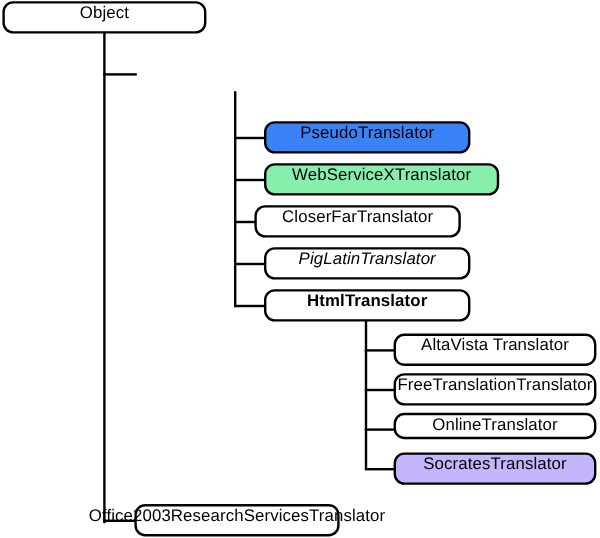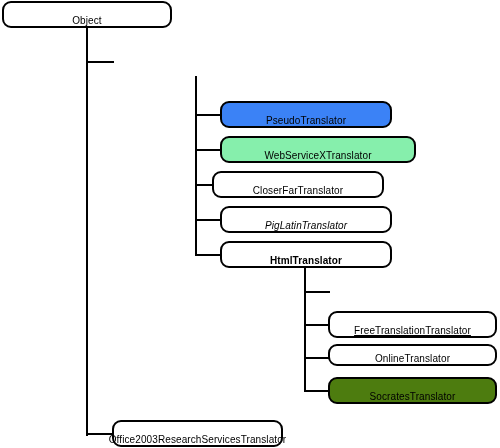--- a/index.html
+++ b/index.html
@@ -15,25 +15,25 @@
     overflow: hidden;
     font-family: "Liberation Sans", sans-serif;
   }
   .node {
     position: absolute;
     box-sizing: border-box;
     background: #ffffff;
     border: 2px solid #000000;
     border-radius: 9px;
     display: flex;
-    align-items: flex-end;
+    align-items: flex-start;
     justify-content: center;
     text-align: center;
     color: #000000;
-    font-size: 10px;
+    font-size: 14px;
     line-height: 1;
     letter-spacing: 0.1px;
     white-space: nowrap;
     z-index: 2;
   }
   .node .node-label {
     display: block;
     padding: 0 4px;
   }
   .edge {
@@ -73,25 +73,28 @@
     </div>
     <div class="node" style="left: 212px; top: 171px; width: 172px; height: 27px; background: rgb(255, 255, 255); border-color: rgb(0, 0, 0); color: rgb(0, 0, 0);">
       <span class="node-label">CloserFarTranslator</span>
     </div>
     <div class="node" style="left: 220px; top: 206px; width: 172px; height: 27px; background: rgb(255, 255, 255); border-color: rgb(0, 0, 0); color: rgb(0, 0, 0); font-style: italic;">
       <span class="node-label">PigLatinTranslator</span>
     </div>
     <div class="node" style="left: 220px; top: 241px; width: 172px; height: 27px; background: rgb(255, 255, 255); border-color: rgb(0, 0, 0); color: rgb(0, 0, 0); font-weight: bold;">
       <span class="node-label">HtmlTranslator</span>
     </div>
-    <div class="node" style="left: 328px; top: 311px; width: 169px; height: 27px; background: rgb(255, 255, 255); border-color: rgb(0, 0, 0); color: rgb(0, 0, 0); text-decoration: underline;">
+    <div class="node" style="left: 328px; top: 278px; width: 169px; height: 27px; background: rgb(255, 255, 255); border-color: rgb(0, 0, 0); color: rgb(0, 0, 0);">
+      <span class="node-label">AltaVista Translator</span>
+    </div>
+    <div class="node" style="left: 328px; top: 311px; width: 169px; height: 27px; background: rgb(255, 255, 255); border-color: rgb(0, 0, 0); color: rgb(0, 0, 0);">
       <span class="node-label">FreeTranslationTranslator</span>
     </div>
     <div class="node" style="left: 328px; top: 344px; width: 169px; height: 22px; background: rgb(255, 255, 255); border-color: rgb(0, 0, 0); color: rgb(0, 0, 0);">
       <span class="node-label">OnlineTranslator</span>
     </div>
-    <div class="node" style="left: 328px; top: 377px; width: 169px; height: 27px; background: #4d7c0f; border-color: rgb(0, 0, 0); color: rgb(0, 0, 0);">
+    <div class="node" style="left: 328px; top: 377px; width: 169px; height: 27px; background: #c4b5fd; border-color: rgb(0, 0, 0); color: rgb(0, 0, 0);">
       <span class="node-label">SocratesTranslator</span>
     </div>
     <div class="node" style="left: 112px; top: 420px; width: 171px; height: 27px; background: rgb(255, 255, 255); border-color: rgb(0, 0, 0); color: rgb(0, 0, 0);">
       <span class="node-label">Office2003ResearchServicesTranslator</span>
     </div>
   </div>
 
 </body></html>

